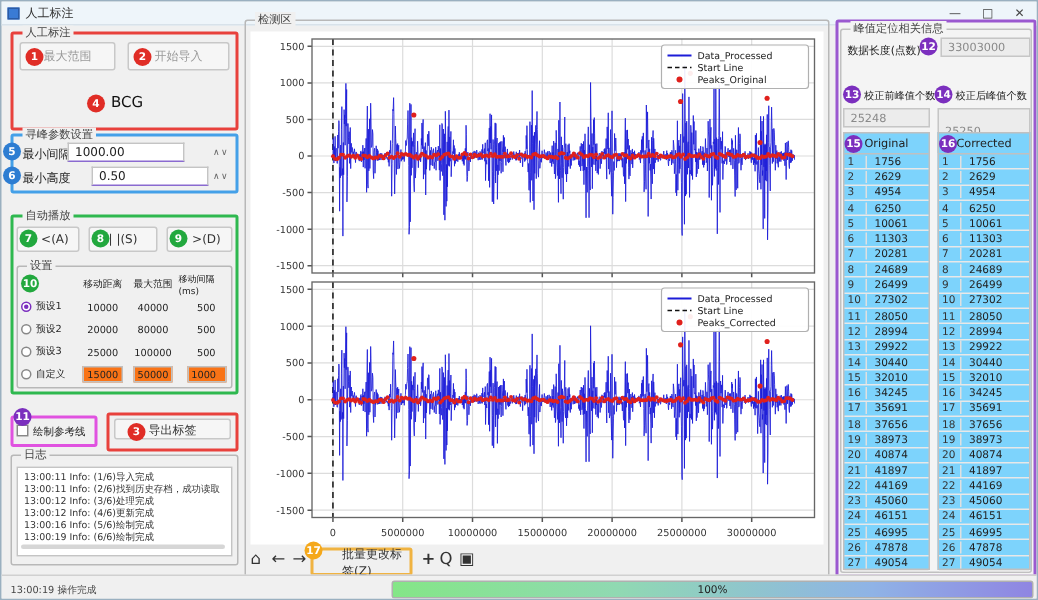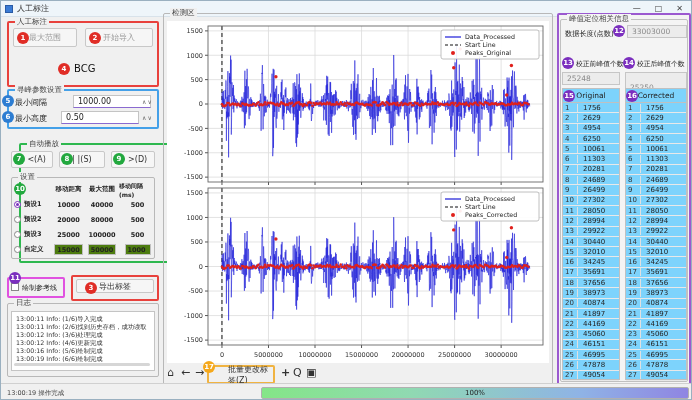--- a/index.html
+++ b/index.html
@@ -33,26 +33,26 @@
   .b-purple { background:#7b2fbe; }
   .b-orange { background:#f5a81b; }
   
   .btn { position:absolute; background:#f6f6f6; border:1px solid #c8c8c8; border-radius:2px; font-size:8px; color:#9a9a9a; display:flex; align-items:center; justify-content:center; cursor:pointer; }
   .btn.dark { color:#333; }
   .flabel { font-size:8px; color:#222; }
   .spin { position:absolute; background:#fff; border:1px solid #c4c4c4; border-bottom:1px solid #8a6ad0; font-size:8px; color:#222; display:flex; align-items:center; padding-left:4px; }
   .spin-arrows { position:absolute; font-size:6px; color:#666; letter-spacing:1px; cursor:pointer; }
   
   .setgrid { position:absolute; display:grid; grid-template-columns:40px 33px 34px 37px; font-size:6.5px; color:#222; }
-  .setgrid .cell { height:15px; display:flex; align-items:center; justify-content:center;font-weight:bold; }
+  .setgrid .cell { height:15px; display:flex; align-items:center; justify-content:center; }
   .setgrid .rowlab { justify-content:flex-start; gap:3px; padding-left:2px; }
   .radio { width:7px; height:7px; border:1px solid #888; border-radius:50%; background:#fff; display:inline-block; position:relative; }
   .radio.sel { border-color:#7b2fbe; }
   .radio.sel::after { content:""; position:absolute; left:1px; top:1px; width:3px; height:3px; border-radius:50%; background:#7b2fbe; }
-  .ibox { border:1px solid #c0c0c0; background:#4d7c0f; padding:0 2px; min-width:26px; text-align:left; height:11px; line-height:10px; }
+  .ibox { border:1px solid #c0c0c0; background:#f97316; padding:0 2px; min-width:26px; text-align:left; height:11px; line-height:10px; }
   
   .checkbox { width:8px; height:8px; border:1px solid #888; background:#fff; display:inline-block; }
   
   .logbox { position:absolute; background:#fff; border:1px solid #c4c4c4; overflow:hidden; padding:3px 4px; }
   .logline { font-size:6.3px; color:#333; line-height:8px; white-space:nowrap; }
   .log-scroll { position:absolute; height:3px; background:#d6d6d6; border-radius:2px; }
   
   .figure { position:absolute; background:#fff; }
   
   .tb-icon { position:absolute; font-size:11px; color:#333; cursor:pointer; line-height:14px; }
@@ -90,29 +90,29 @@
 <div class="btn" style="left:84px;top:27px;width:68px;height:19px;">开始导入</div>
 <div class="badge b-red" style="left:16px;top:31px;">1</div>
 <div class="badge b-red" style="left:88px;top:31px;">2</div>
 <div class="badge b-red" style="left:57px;top:62px;">4</div>
 <div class="abs" style="left:73px;top:62px;font-size:10px;color:#111;">BCG</div>
 
 <div class="group hl-blue" style="left:6px;top:88px;width:152px;height:40px;">
   <span class="group-title">寻峰参数设置</span>
 </div>
 <div class="abs flabel" style="left:14px;top:96px;">最小间隔</div>
-<div class="spin" style="left:72px;top:94px;width:78px;height:13px;">1000.00</div>
+<div class="spin" style="left:44px;top:94px;width:78px;height:13px;">1000.00</div>
 <div class="spin-arrows" style="left:141px;top:97px;">∧∨</div>
 <div class="abs flabel" style="left:14px;top:112px;">最小高度</div>
 <div class="spin" style="left:60px;top:110px;width:78px;height:13px;">0.50</div>
 <div class="spin-arrows" style="left:141px;top:113px;">∧∨</div>
 <div class="badge b-blue" style="left:1px;top:94px;">5</div>
 <div class="badge b-blue" style="left:1px;top:110px;">6</div>
 
-<div class="group hl-green" style="left:18px;top:142px;width:152px;height:120px;">
+<div class="group hl-green" style="left:6px;top:142px;width:152px;height:120px;">
   <span class="group-title">自动播放</span>
 </div>
 <div class="btn dark" style="left:10px;top:150px;width:42px;height:17px;">&lt; &lt;(A)</div>
 <div class="btn dark" style="left:58px;top:150px;width:46px;height:17px;">| |(S)</div>
 <div class="btn dark" style="left:110px;top:150px;width:44px;height:17px;">&gt; &gt;(D)</div>
 <div class="badge b-green" style="left:12px;top:152px;">7</div>
 <div class="badge b-green" style="left:60px;top:152px;">8</div>
 <div class="badge b-green" style="left:112px;top:152px;">9</div>
 
 <div class="group" style="left:10px;top:176px;width:144px;height:82px;">

